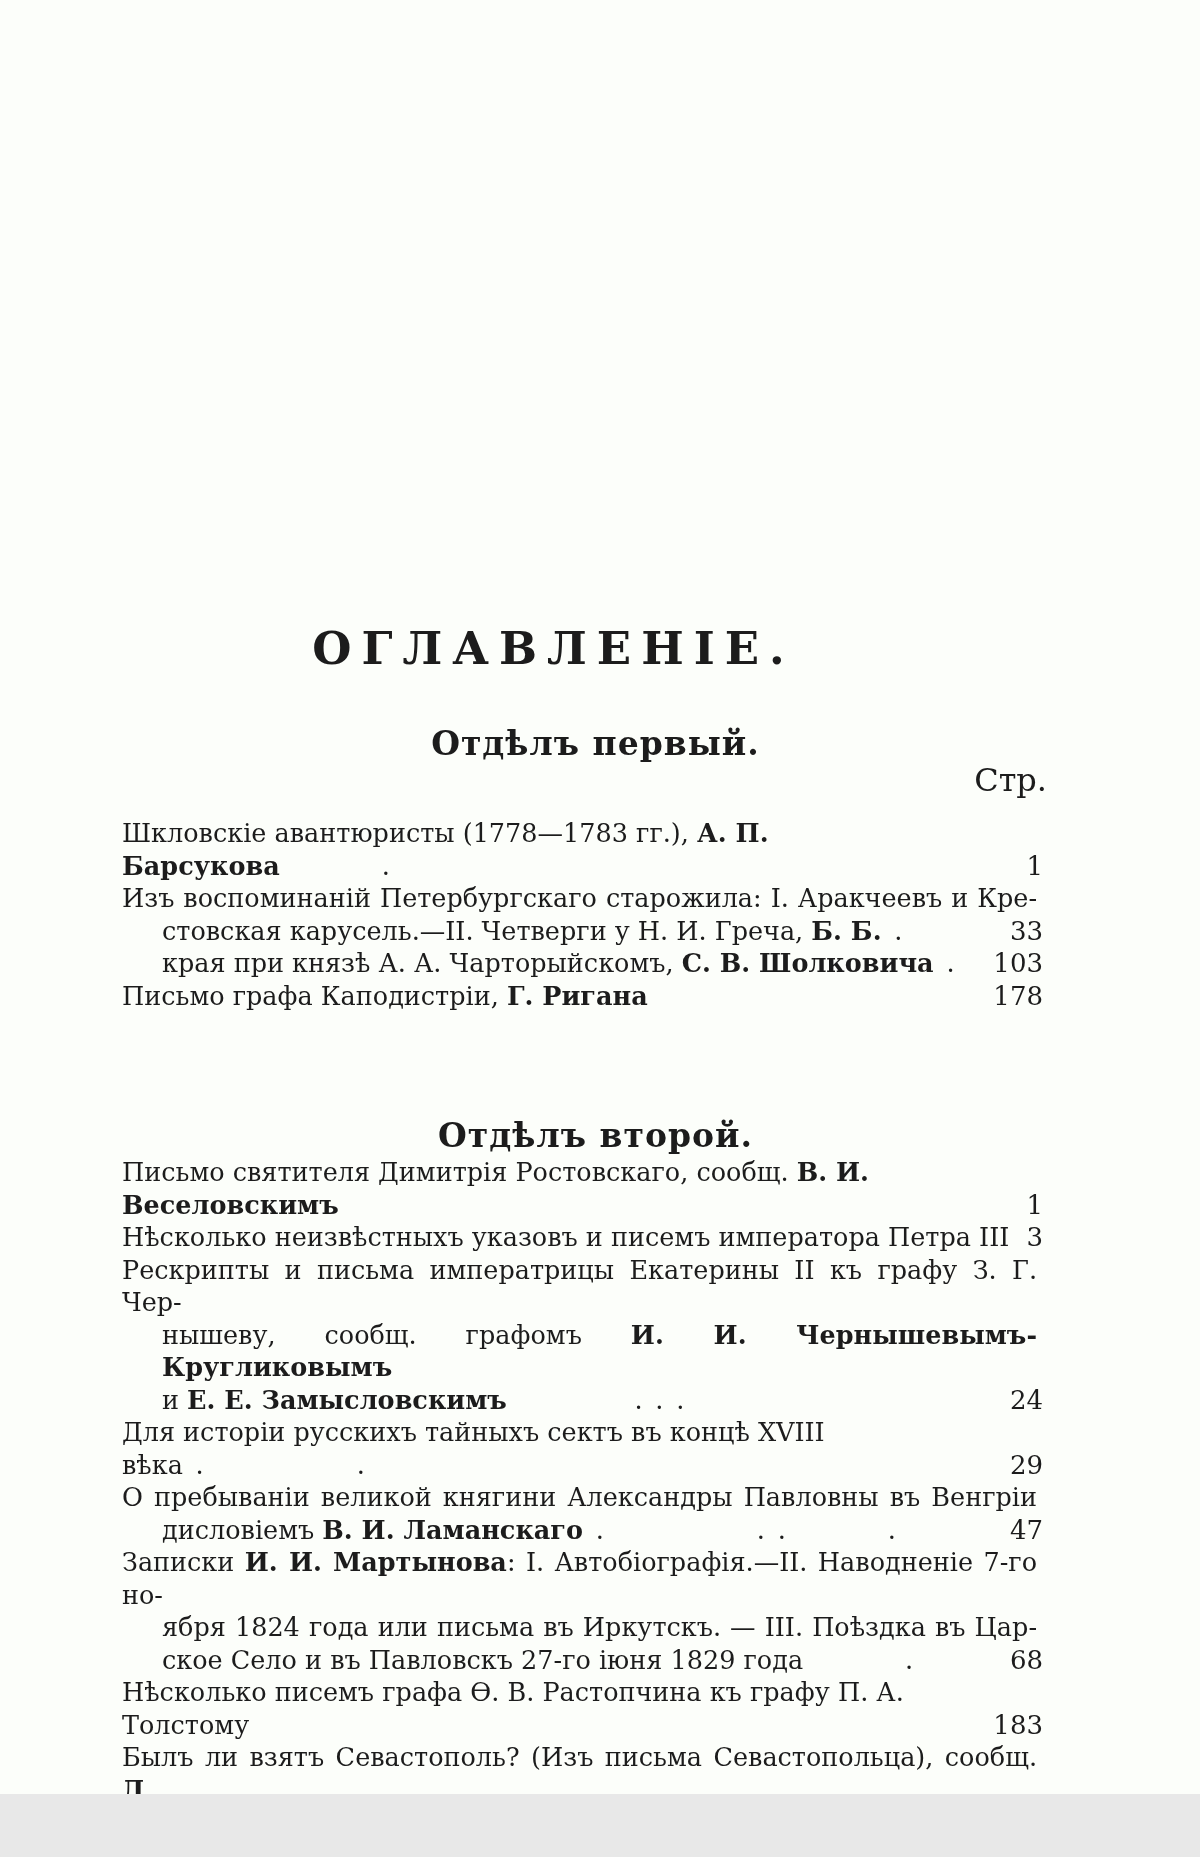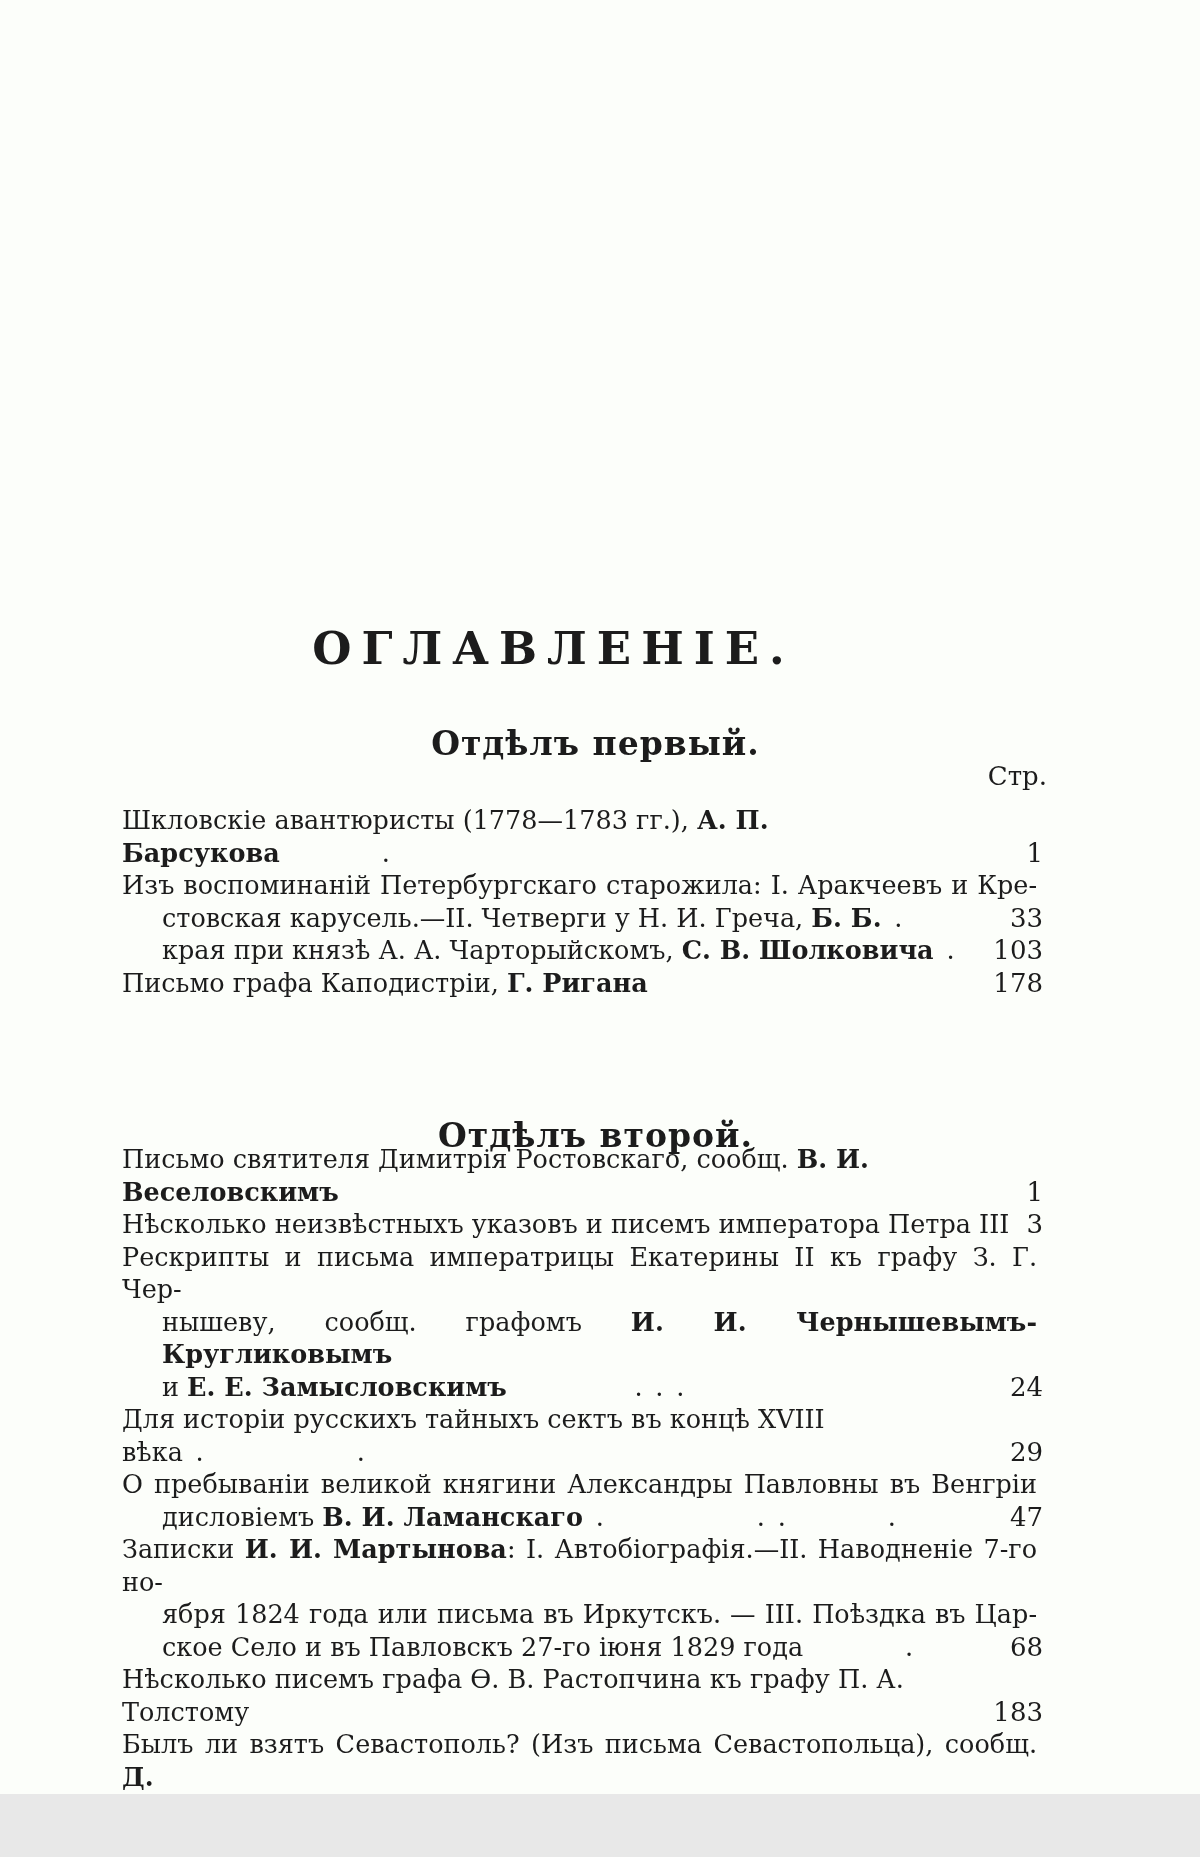--- a/index.html
+++ b/index.html
@@ -15,23 +15,23 @@
     white-space:nowrap;
   }
   .sec-head {
     position:absolute; left:138px; width:915px;
     text-align:center; font-size:33px; font-weight:bold; letter-spacing:1px;
   }
   #s1-head { top:697px; }
   #s2-head { top:1089px; }
   .str-label {
     position:absolute; left:122px; top:761px; width:925px;
-    text-align:right; font-size:26px;
+    text-align:right; font-size:32px;
   }
-  .entries { position:absolute; left:122px; width:915px; }
+  .entries { position:absolute; left:122px; width:915px;margin-top:13px; }
   #s1-entries { top:804px; }
   #s2-entries { top:1143px; }
   .entry { position:relative; }
   .line { font-size:25.5px; line-height:32.5px; }
   .line.j { text-align:justify; text-align-last:justify; }
   .line.ind { padding-left:40px; }
   .b { font-weight:bold; }
   .page-num {
     position:absolute; right:-6px; bottom:0;
     font-size:26px; line-height:32.5px;

